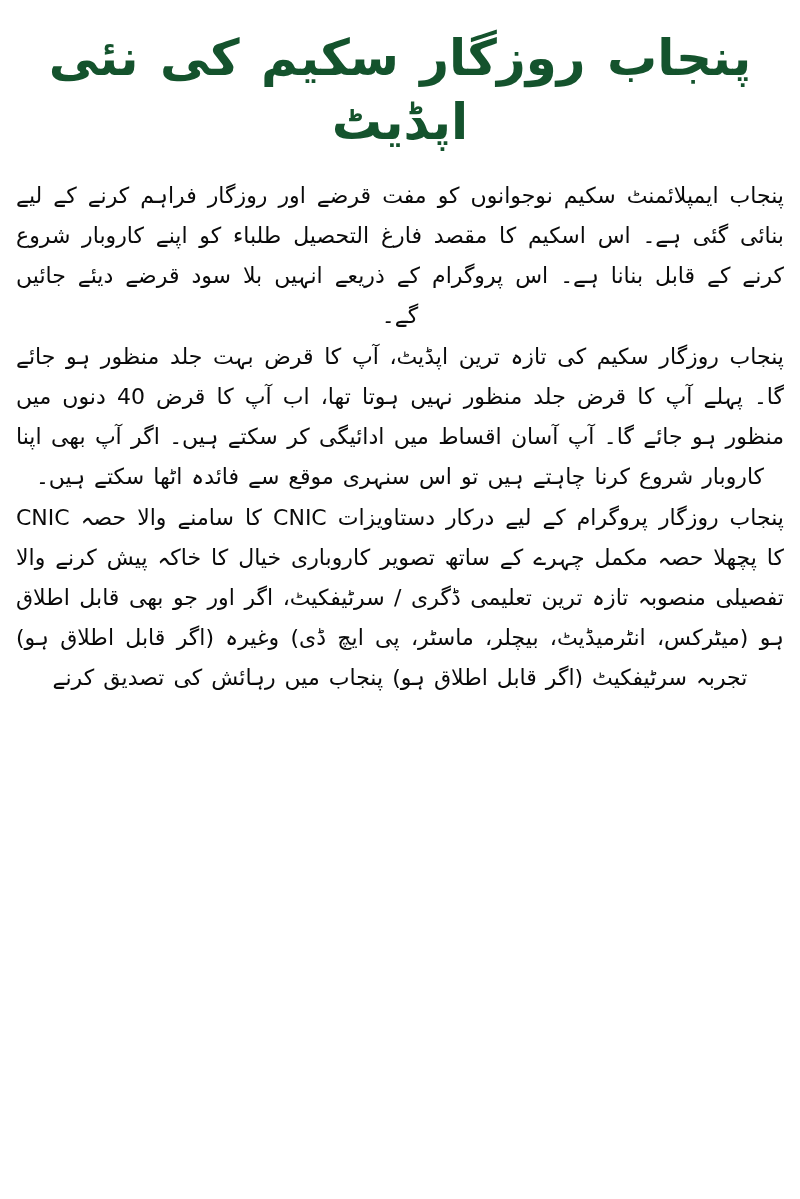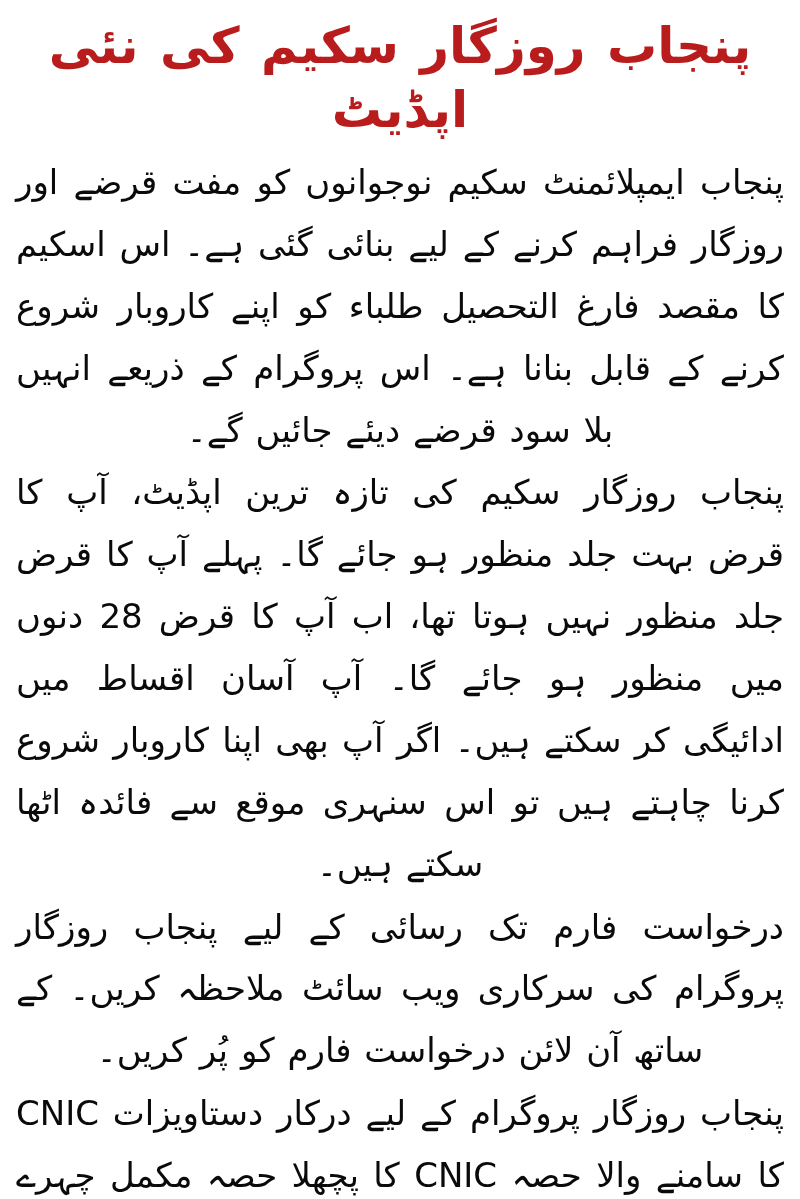--- a/index.html
+++ b/index.html
@@ -20,43 +20,43 @@
     height: 1199px;
     background: #ffffff;
     box-sizing: border-box;
     padding: 0;
     position: relative;
     direction: rtl;
   }
 
   
   .doc-title {
-    color: #b91c1c;
+    color: #14532d;
     font-family: "DejaVu Sans", "Liberation Sans", sans-serif;
     font-weight: 700;
     font-size: 50px;
     line-height: 1.28;
     text-align: center;
     direction: rtl;
     padding: 10px 26px 4px 26px;
-    margin: 4px;
+    margin: 16px;
     letter-spacing: 0px;
     word-spacing: 4px;
   }
 
   
   .body-wrap {
     padding: 2px 16px 0 16px;
     direction: rtl;
   }
 
   .para {
     color: #0a0a0a;
     font-family: "DejaVu Sans", "Liberation Sans", sans-serif;
-    font-size: 34px;
+    font-size: 22px;
     line-height: 1.82;
     text-align: justify;
     text-align-last: center;
     direction: rtl;
     margin: 0 0 1px 0;
     word-spacing: 2px;
     -webkit-font-smoothing: antialiased;
   }
 
   .para.center-last {
@@ -68,23 +68,22 @@
 <body>
 
 <div class="page">
 
   <h1 class="doc-title">پنجاب روزگار سکیم کی نئی اپڈیٹ</h1>
 
   <div class="body-wrap">
 
     <p class="para center-last">پنجاب ایمپلائمنٹ سکیم نوجوانوں کو مفت قرضے اور روزگار فراہم کرنے کے لیے بنائی گئی ہے۔ اس اسکیم کا مقصد فارغ التحصیل طلباء کو اپنے کاروبار شروع کرنے کے قابل بنانا ہے۔ اس پروگرام کے ذریعے انہیں بلا سود قرضے دیئے جائیں گے۔</p>
 
-    <p class="para center-last">پنجاب روزگار سکیم کی تازہ ترین اپڈیٹ، آپ کا قرض بہت جلد منظور ہو جائے گا۔ پہلے آپ کا قرض جلد منظور نہیں ہوتا تھا، اب آپ کا قرض 28 دنوں میں منظور ہو جائے گا۔ آپ آسان اقساط میں ادائیگی کر سکتے ہیں۔ اگر آپ بھی اپنا کاروبار شروع کرنا چاہتے ہیں تو اس سنہری موقع سے فائدہ اٹھا سکتے ہیں۔</p>
+    <p class="para center-last">پنجاب روزگار سکیم کی تازہ ترین اپڈیٹ، آپ کا قرض بہت جلد منظور ہو جائے گا۔ پہلے آپ کا قرض جلد منظور نہیں ہوتا تھا، اب آپ کا قرض 40 دنوں میں منظور ہو جائے گا۔ آپ آسان اقساط میں ادائیگی کر سکتے ہیں۔ اگر آپ بھی اپنا کاروبار شروع کرنا چاہتے ہیں تو اس سنہری موقع سے فائدہ اٹھا سکتے ہیں۔</p>
 
 
-    <p class="para center-last">درخواست فارم تک رسائی کے لیے پنجاب روزگار پروگرام کی سرکاری ویب سائٹ ملاحظہ کریں۔ کے ساتھ آن لائن درخواست فارم کو پُر کریں۔</p>
 
 
 
     <p class="para center-last">پنجاب روزگار پروگرام کے لیے درکار دستاویزات CNIC کا سامنے والا حصہ CNIC کا پچھلا حصہ مکمل چہرے کے ساتھ تصویر کاروباری خیال کا خاکہ پیش کرنے والا تفصیلی منصوبہ تازہ ترین تعلیمی ڈگری / سرٹیفکیٹ، اگر اور جو بھی قابل اطلاق ہو (میٹرکس، انٹرمیڈیٹ، بیچلر، ماسٹر، پی ایچ ڈی) وغیرہ (اگر قابل اطلاق ہو) تجربہ سرٹیفکیٹ (اگر قابل اطلاق ہو) پنجاب میں رہائش کی تصدیق کرنے</p>
 
   </div>
 </div>
 
 </body></html>

